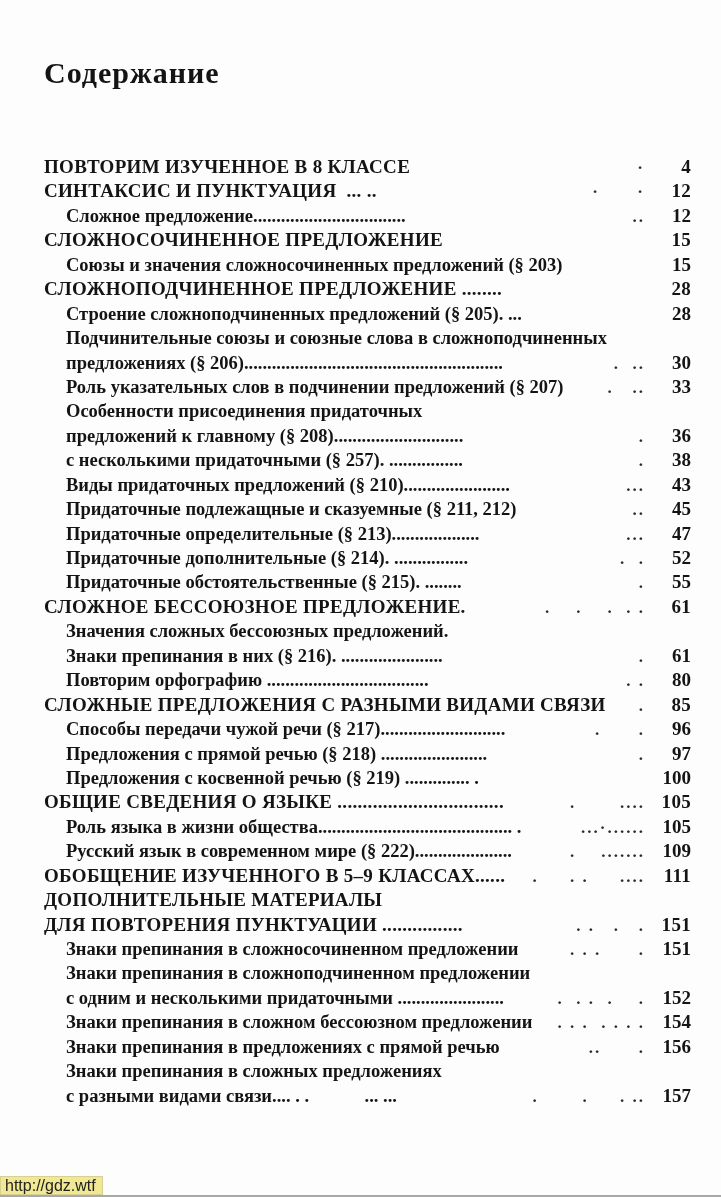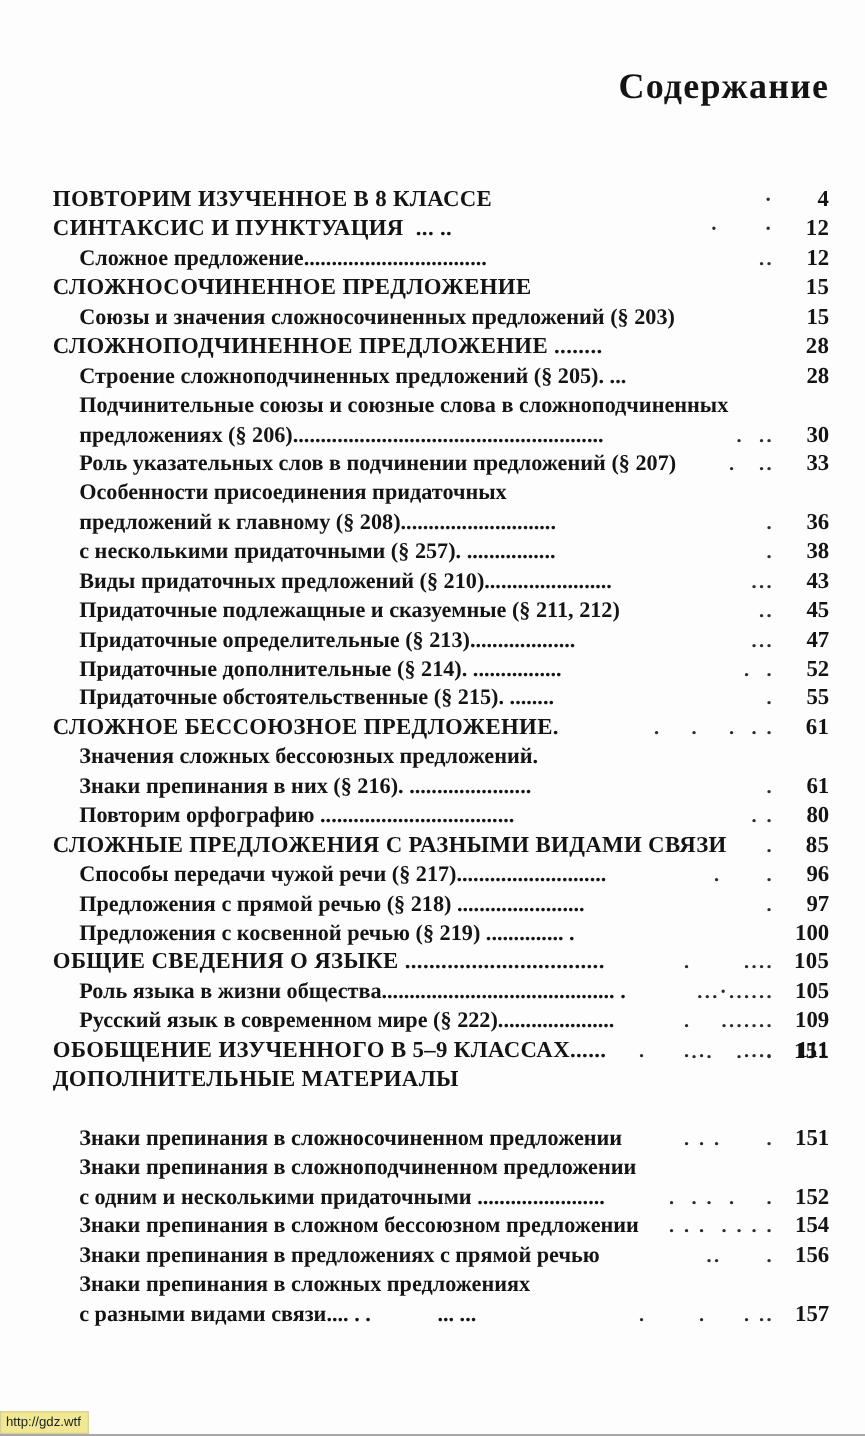--- a/index.html
+++ b/index.html
@@ -16,21 +16,21 @@
     color:var(--ink);
     overflow:hidden;
     position:relative;
   }
   .page{
     padding:56px 30px 0 44px;
   }
   .title{
     font-size:30px;
     font-weight:bold;
-    text-align:right;
+    text-align:left;
     margin:0 0 17px 0;
     letter-spacing:1px;
   }
   .toc{
     width:647px; 
   }
   .row{
     display:flex;
     align-items:baseline;
     height:24.45px;
@@ -63,21 +63,21 @@
     padding-left:22px;
   }
   .status-tooltip{
     position:absolute;
     left:0;
     bottom:2px;
     background:var(--tooltip-bg);
     border:1px solid #d8d093;
     color:#222;
     font-family:"Liberation Sans","DejaVu Sans",sans-serif;
-    font-size:11px;
+    font-size:16px;
     line-height:15px;
     padding:1px 6px 1px 4px;
   }
   .bottom-line{
     position:absolute;
     left:0;right:0;bottom:0;
     height:2px;
     background:var(--bottom-line);
   }
 </style>
@@ -258,20 +258,21 @@
         <span class="spacer"></span>
         <span class="mid">.     . .     ....</span>
         <span class="pg">111</span>
       </div>
       <div class="row bold">
         <span class="t">ДОПОЛНИТЕЛЬНЫЕ МАТЕРИАЛЫ</span>
         <span class="spacer"></span>
         <span class="pg"></span>
       </div>
       <div class="row bold">
+        <span class="t">ДЛЯ ПОВТОРЕНИЯ ПУНКТУАЦИИ ................</span>
         <span class="spacer"></span>
         <span class="mid">. .   .   .</span>
         <span class="pg">151</span>
       </div>
       <div class="row sub">
         <span class="t">Знаки препинания в сложносочиненном предложении</span>
         <span class="spacer"></span>
         <span class="mid">. . .      .</span>
         <span class="pg">151</span>
       </div>

